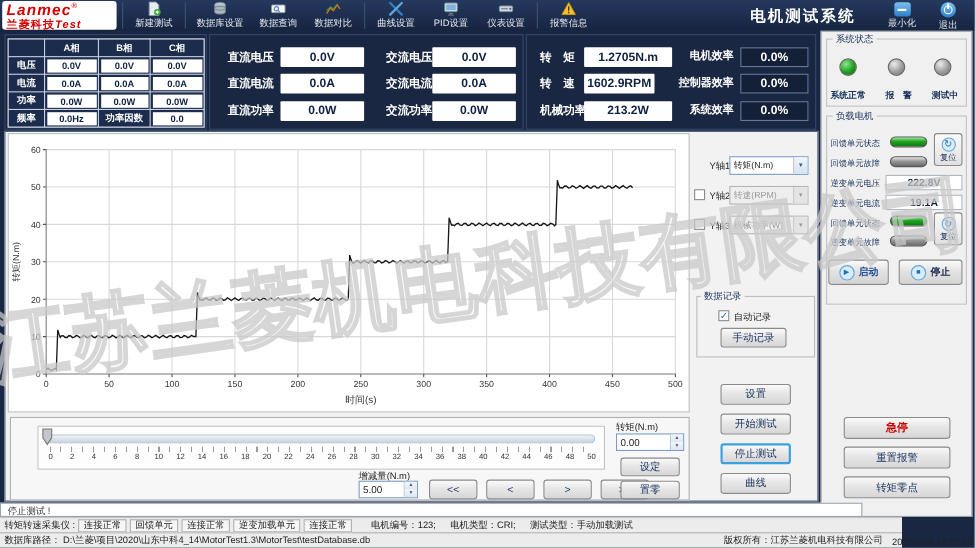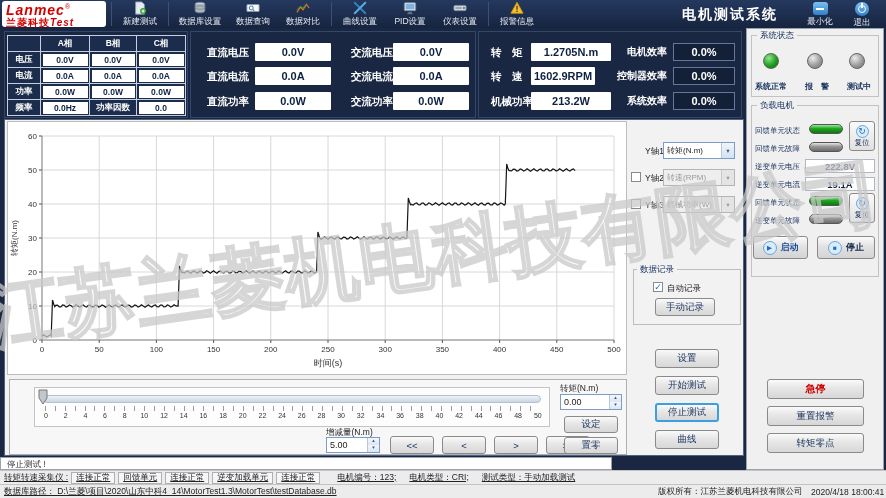--- a/index.html
+++ b/index.html
@@ -115,24 +115,24 @@
   .reset-btn .rlb { font-size:7.5px; color:#17305c; }
   .run-btn { position:absolute; height:23px; background:linear-gradient(#fbfbfb,#e2e2e2 45%,#d4d4d4);
     border:1px solid #8a8a8a; border-radius:3px; display:flex; align-items:center; justify-content:center;
     gap:4px; cursor:pointer; }
   .run-btn .cic { width:14px; height:14px; border-radius:50%; background:#d9ecfb; border:1px solid #6aa6d8;
     color:#1d70c0; font-size:6.5px; line-height:12px; text-align:center; }
   .run-btn .rtx { font-size:9px; font-weight:bold; color:#1d4f9c; }
   .estop { color:#cc0000 !important; font-weight:bold; font-size:10px !important; }
 
   
-  #msg-bar { position:absolute; left:0; top:457px; width:612px; height:13px; background:#fff;
+  #msg-bar { position:absolute; left:0; top:457px; width:784px; height:13px; background:#fff;
     border:1px solid #9aa2ae; font-size:8.5px; color:#333; padding:1px 0 0 6px; }
-  .stat-strip { position:absolute; left:0; width:886px; height:14px; background:#ececec;
-    border-top:1px solid #c4c4c4; display:flex; align-items:center; font-size:8.5px; color:#222;text-decoration:underline; }
+  .stat-strip { position:absolute; left:0; width:820px; height:14px; background:#ececec;
+    border-top:1px solid #c4c4c4; display:flex; align-items:center; font-size:8.5px; color:#222; }
   #stat2 { top:470px; }
   #stat3 { top:484px; height:14px; }
   .seg { border:1px solid #b0b0b0; background:#f6f6f6; padding:0 4px; margin-right:3px; height:12px;
     display:flex; align-items:center; }
   .plain { margin:0 3px; white-space:nowrap; }
 
   
   #watermark { position:absolute; left:-12px; top:268px; z-index:150; pointer-events:none;
     font-size:74px; font-weight:bold; white-space:nowrap; letter-spacing:1px;
     color:rgba(200,200,200,0.12); -webkit-text-stroke:2px #c9c9c9; opacity:.75;

